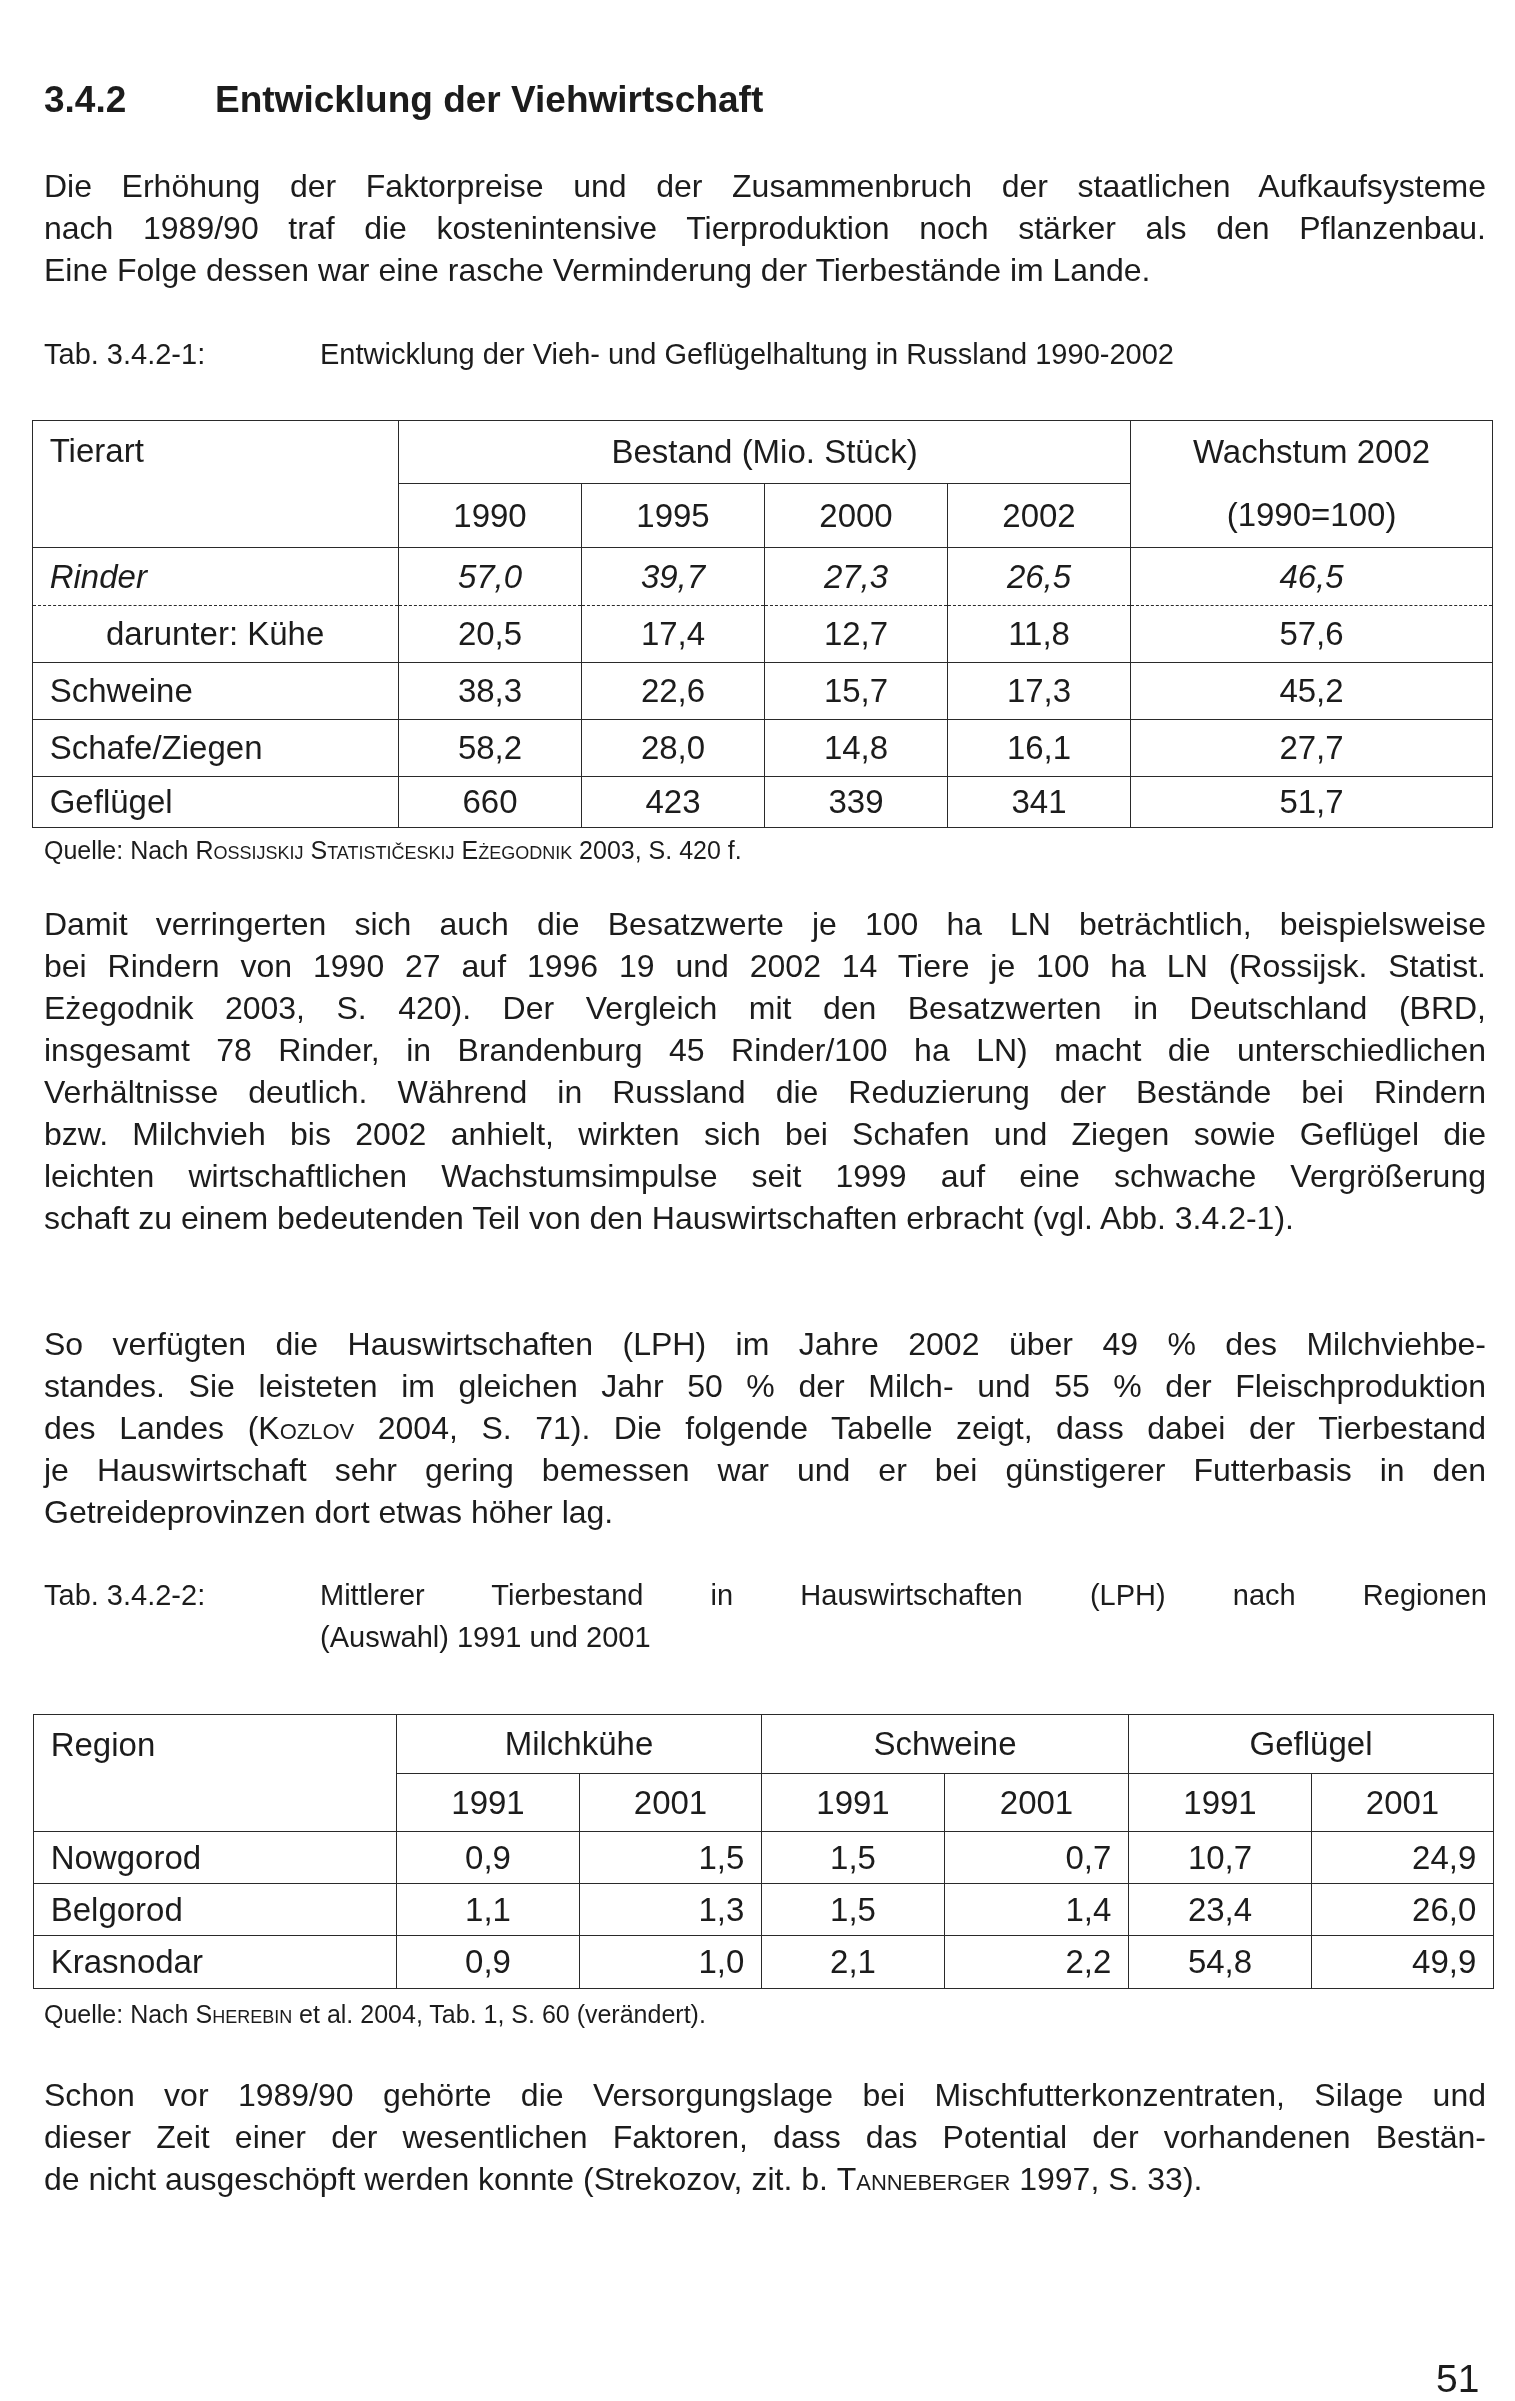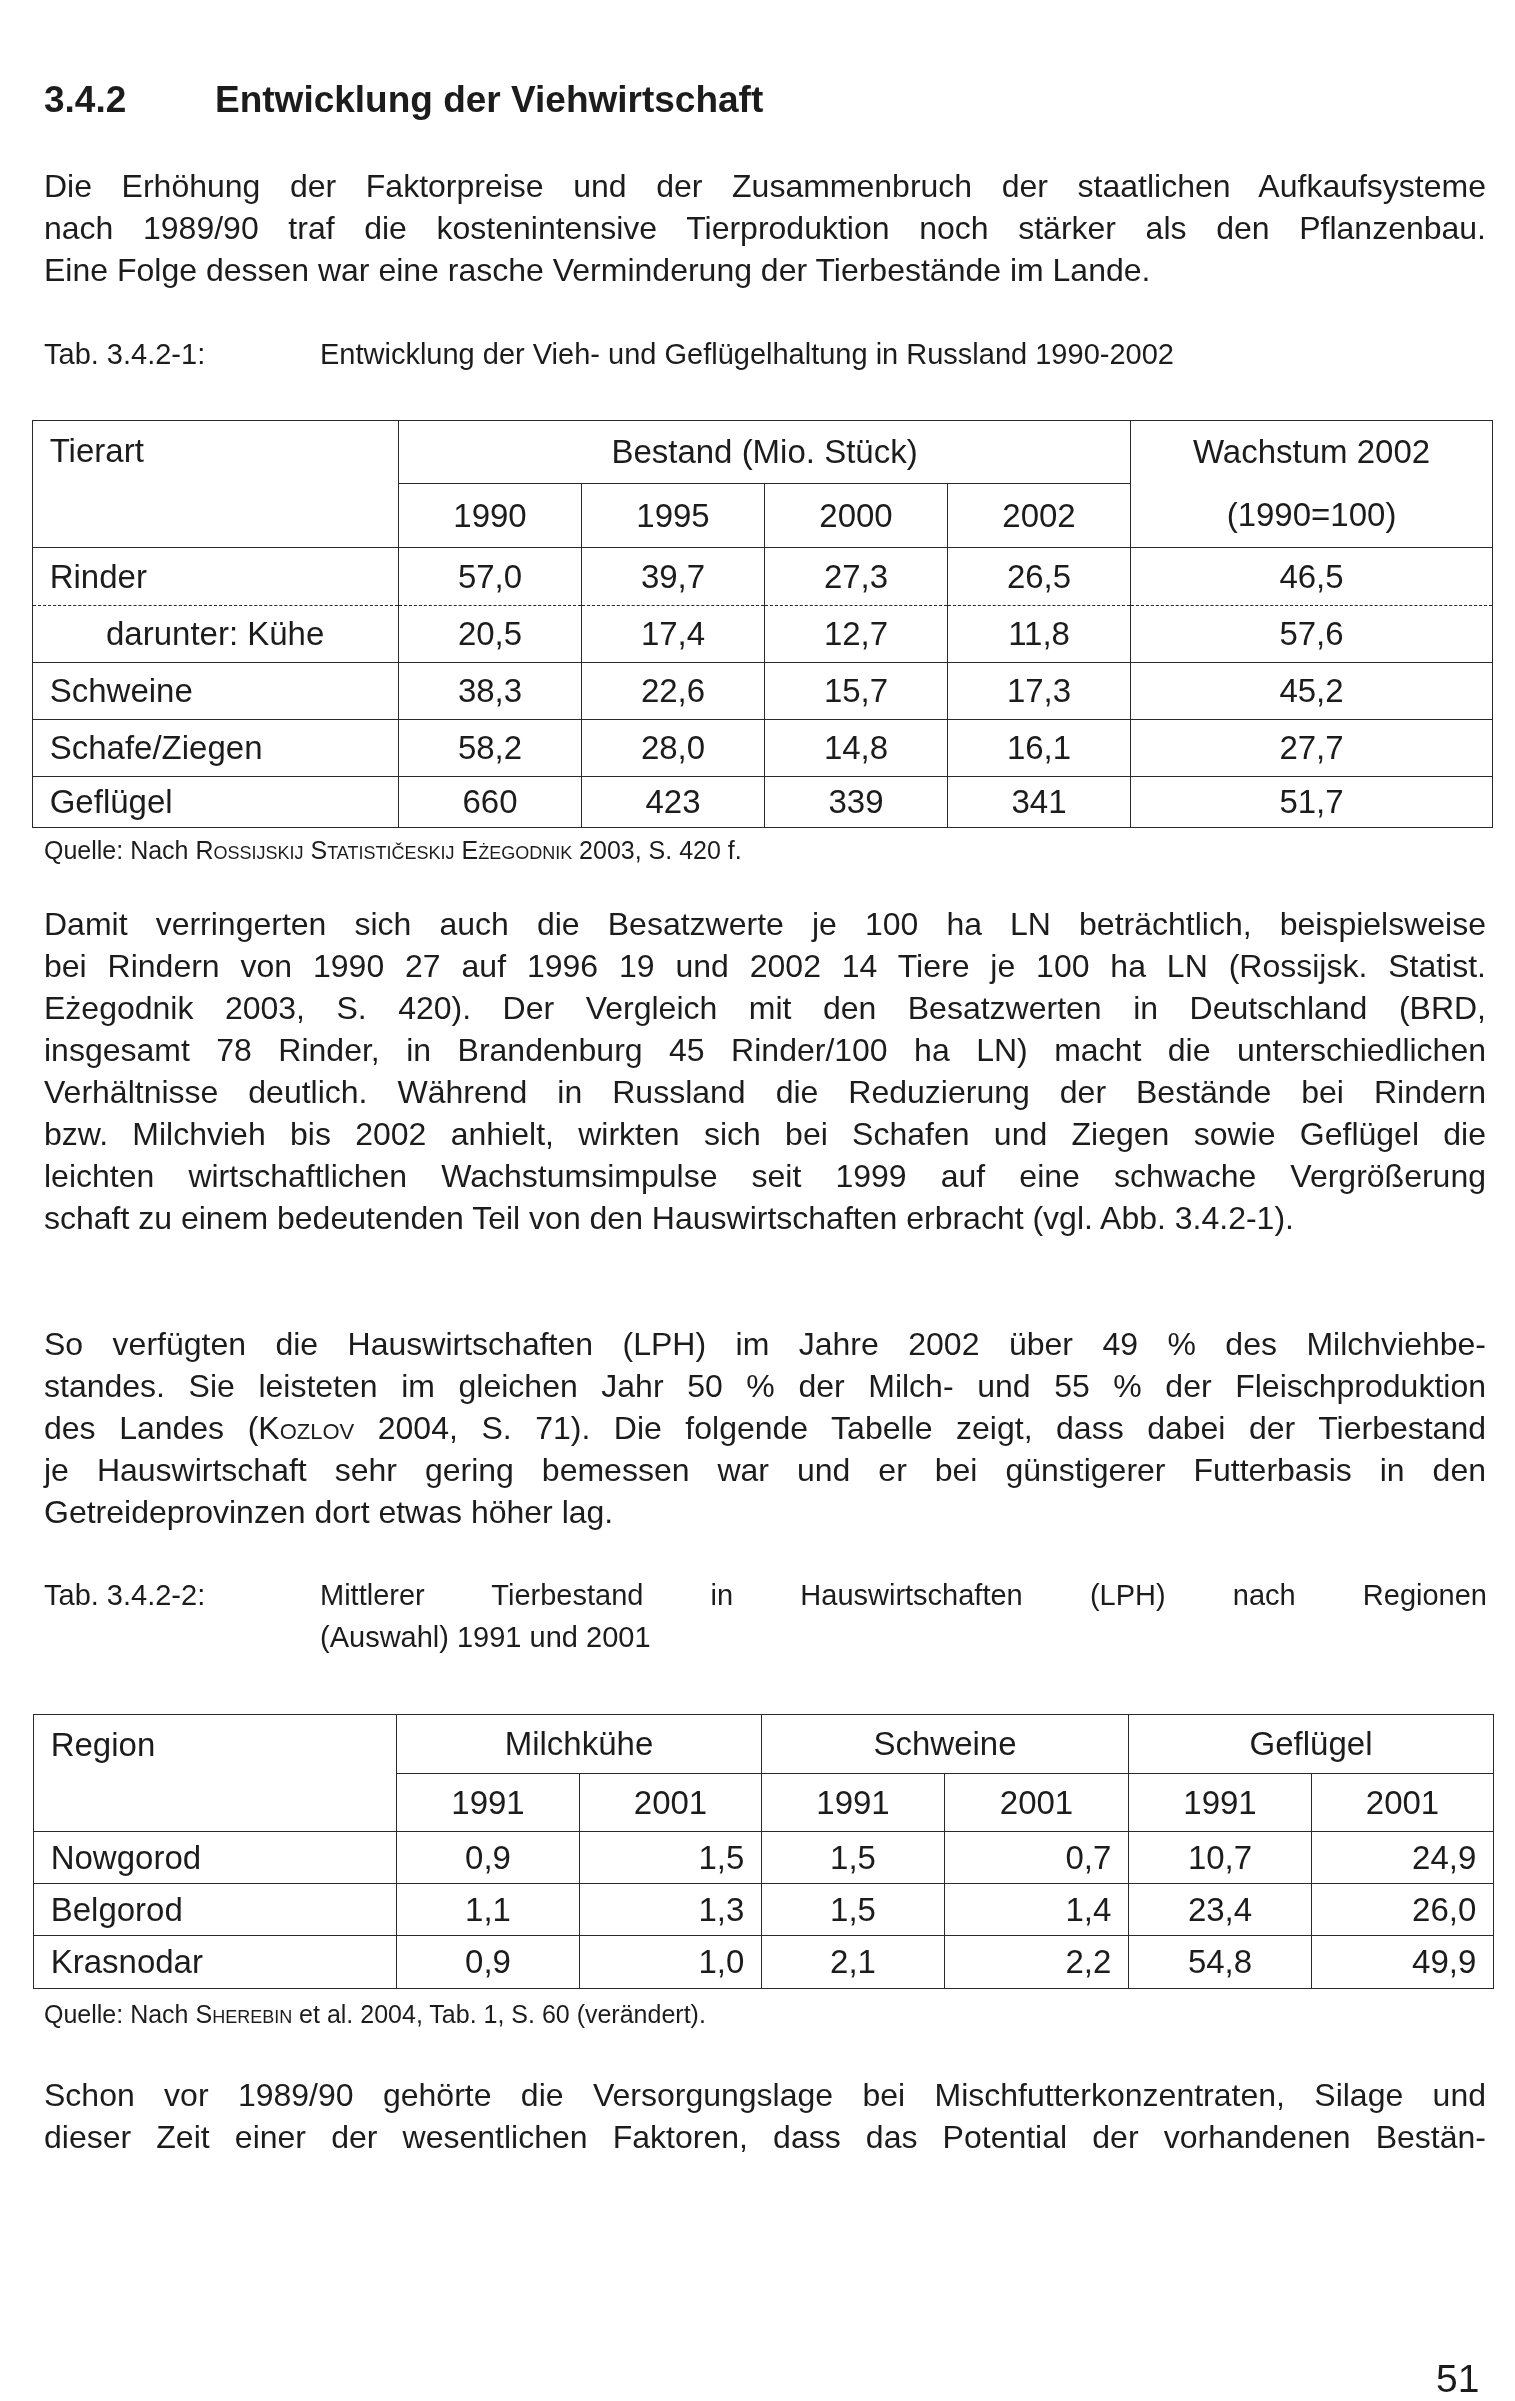--- a/index.html
+++ b/index.html
@@ -16,21 +16,21 @@
   .caption .txt { position:absolute; left:276px; top:0; width:1167px; }
   .caption .txt .line { display:block; text-align:justify; text-align-last:justify; height:42px; }
   .caption .txt .line.last { text-align-last:left; }
   .source { left:44px; font-size:25px; white-space:nowrap; }
   .sc { font-variant:small-caps; }
   table.data { position:absolute; border-collapse:collapse; font-size:33px; table-layout:fixed; }
   table.data td { border:1.9px solid #2a2a2a; padding:0 16.7px; text-align:center; vertical-align:middle; white-space:nowrap; }
   table.data td.lbl { text-align:left; }
   table.data td.top { vertical-align:top; padding-top:10.6px; }
   table.data td.indent { padding-left:73px; }
-  table.data tr.dashed-bottom td { border-bottom:1.9px dashed #2a2a2a; }
+  table.data tr.dashed-bottom td { border-bottom:1.9px dashed #2a2a2a;font-style:italic; }
   .pagenum { left:1436px; top:2357px; font-size:39px; }
 </style>
 </head>
 <body>
 
 <div class="abs heading">
   <span class="num">3.4.2</span><span>Entwicklung der Viehwirtschaft</span>
 </div>
 
 <div class="abs para" style="top:165px;">
@@ -197,16 +197,17 @@
 </tbody>
   </table>
 
 <div class="abs source" style="top:2000px;">
   <span>Quelle: Nach </span><span class="sc">Sherebin</span><span> et al. 2004, Tab. 1, S. 60 (verändert).</span>
 </div>
 
 <div class="abs para" style="top:2074px;">
   <span class="line">Schon vor 1989/90 gehörte die Versorgungslage bei Mischfutterkonzentraten, Silage und</span>
   <span class="line">dieser Zeit einer der wesentlichen Faktoren, dass das Potential der vorhandenen Bestän-</span>
+  <span class="line last"><span>de nicht ausgeschöpft werden konnte (Strekozov, zit. b. </span><span class="sc">Tanneberger</span><span> 1997, S. 33).</span></span>
 </div>
 
 <div class="abs pagenum">51</div>
 
 
 </body></html>

